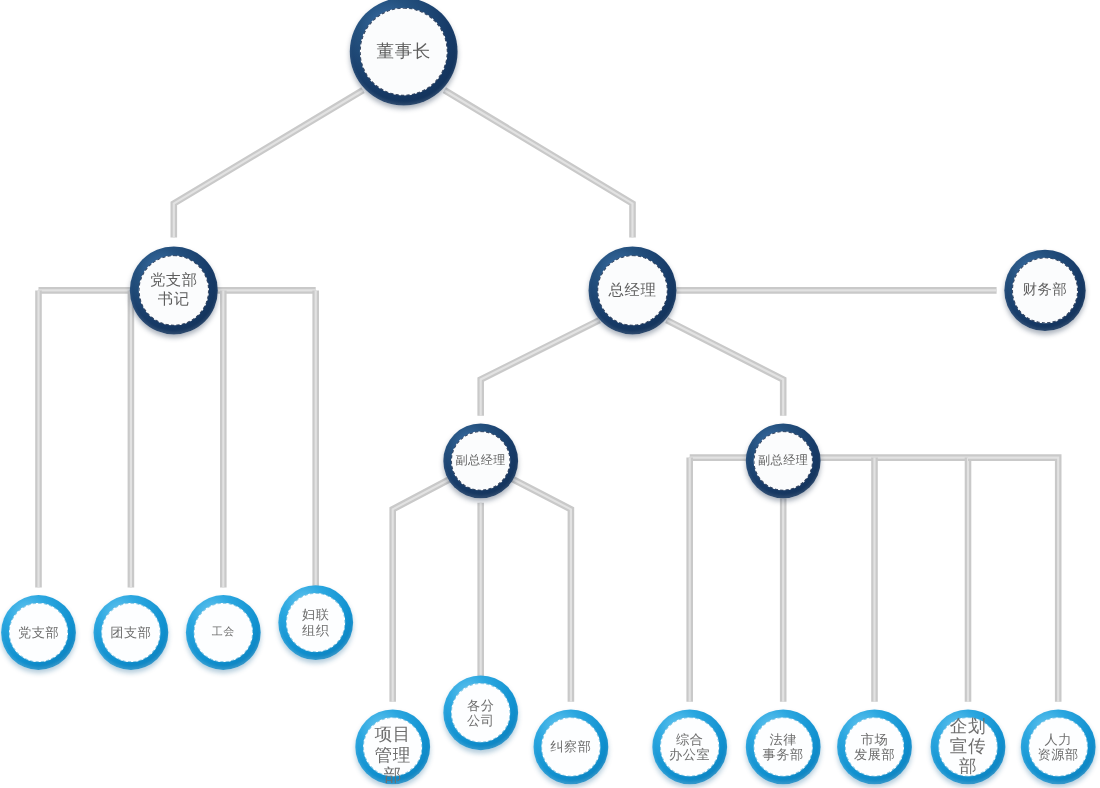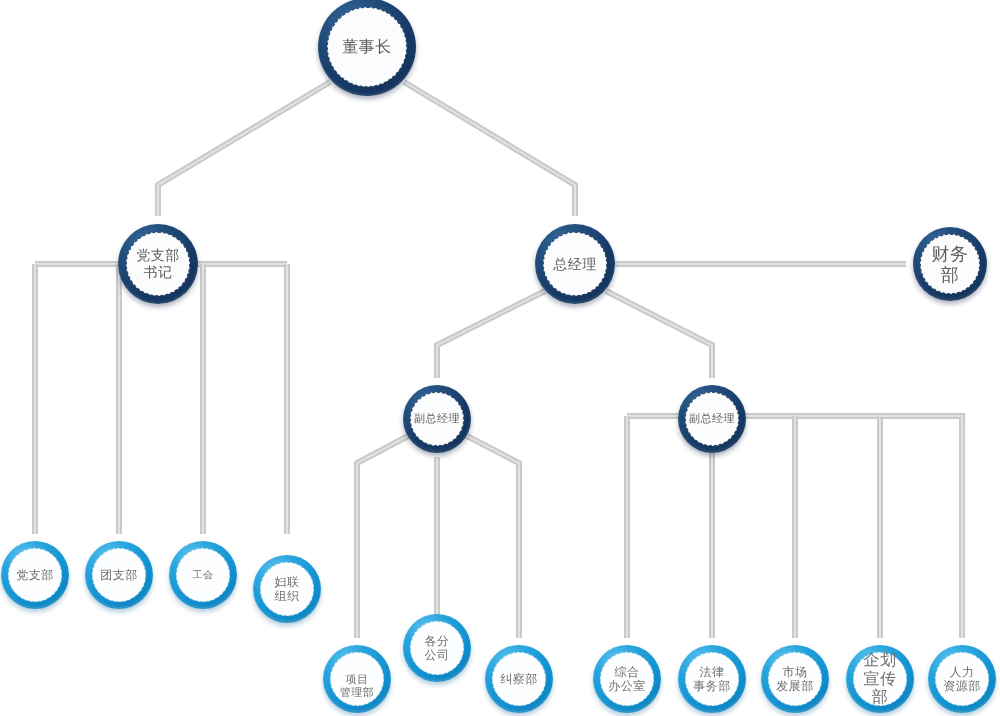--- a/index.html
+++ b/index.html
@@ -126,21 +126,21 @@
 书记</span>
         </div>
       </div>
       <div class="node navy" style="left: 535px; top: 224px; width: 80px; height: 80px; padding: 8px;">
         <div class="inner">
           <span class="label" style="font-size: 14px;">总经理</span>
         </div>
       </div>
       <div class="node navy" style="left: 913px; top: 227px; width: 74px; height: 74px; padding: 7px;">
         <div class="inner">
-          <span class="label" style="font-size: 18px;">财务部</span>
+          <span class="label" style="font-size: 13px;">财务部</span>
         </div>
       </div>
       <div class="node navy" style="left: 403px; top: 385px; width: 68px; height: 68px; padding: 7px;">
         <div class="inner">
           <span class="label" style="font-size: 11px;">副总经理</span>
         </div>
       </div>
       <div class="node navy" style="left: 678px; top: 385px; width: 68px; height: 68px; padding: 7px;">
         <div class="inner">
           <span class="label" style="font-size: 11px;">副总经理</span>
@@ -154,29 +154,29 @@
       <div class="node blue" style="left: 85px; top: 541px; width: 68px; height: 68px; padding: 7px; justify-content: flex-end;">
         <div class="inner">
           <span class="label" style="font-size: 12px;">团支部</span>
         </div>
       </div>
       <div class="node blue" style="left: 169px; top: 541px; width: 68px; height: 68px; padding: 7px;">
         <div class="inner">
           <span class="label" style="font-size: 10px;">工会</span>
         </div>
       </div>
-      <div class="node blue" style="left: 253px; top: 555px; width: 68px; height: 68px; padding: 7px;">
+      <div class="node blue" style="left: 253px; top: 532px; width: 68px; height: 68px; padding: 7px;">
         <div class="inner">
           <span class="label" style="font-size: 12px;">妇联
 组织</span>
         </div>
       </div>
       <div class="node blue" style="left: 323px; top: 645px; width: 68px; height: 68px; padding: 7px;">
         <div class="inner">
-          <span class="label" style="font-size: 11px; margin-top: 16px;">项目
+          <span class="label" style="font-size: 16px; margin-top: 16px;">项目
 管理部</span>
         </div>
       </div>
       <div class="node blue" style="left: 403px; top: 614px; width: 68px; height: 68px; padding: 7px;">
         <div class="inner">
           <span class="label" style="font-size: 12px;">各分
 公司</span>
         </div>
       </div>
       <div class="node blue" style="left: 485px; top: 645px; width: 68px; height: 68px; padding: 7px;">

